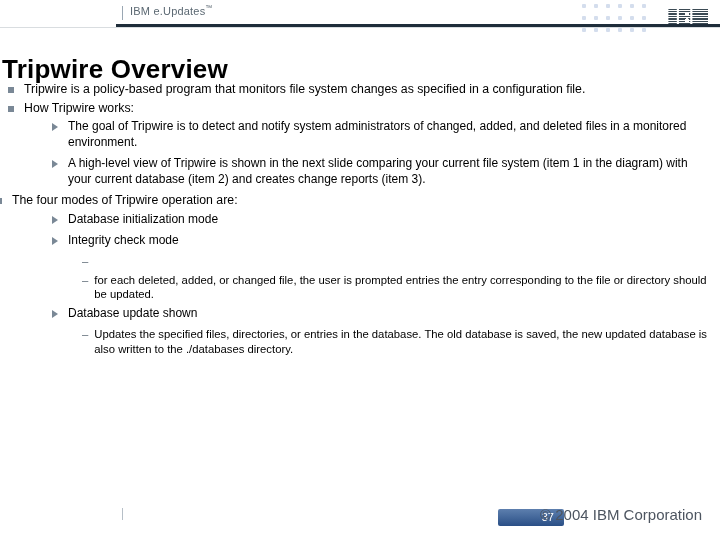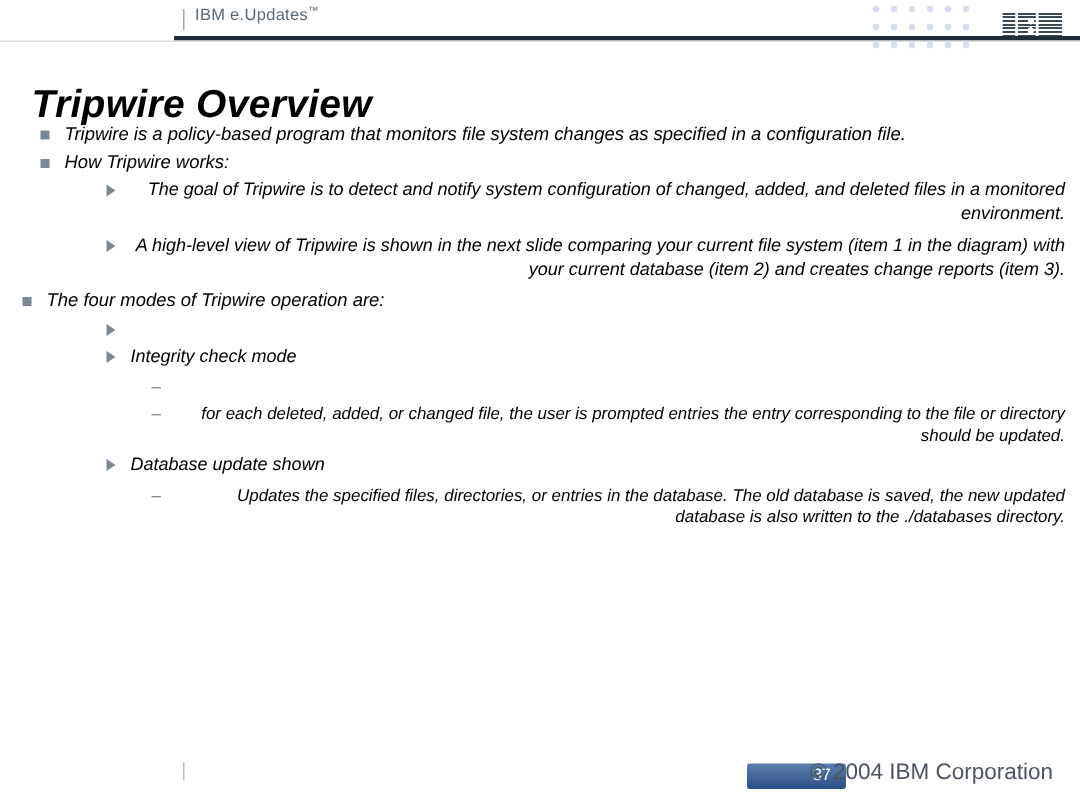--- a/index.html
+++ b/index.html
@@ -84,37 +84,35 @@
   }
   .header-rule::after{
     content:"";
     position:absolute;
     left:0; top:3px; width:720px; height:1px;
     background:#d9dde0;
   }
 
   .content {
     position: absolute;
-    left: 23px;
+    left: 4px;
     right: 10px;
     top: 54px;
-    font-style: italic;
   }
   h1.title {
     margin: 0 0 0 -2px;
     font-size: 26px;
     font-weight: 700;
     color: #000;
     letter-spacing: .2px;
   }
   .lvl1 {
     margin-top: -4px;
     font-size: 12.3px;
     line-height: 1.28;
-    text-align: right;
   }
   .bullet-row {
     display: flex;
     align-items: flex-start;
     margin: 1px 0 3px 4px;
   }
   .sq {
     width: 6px; height: 6px;
     background: #7a8896;
     margin-top: 5px;
@@ -219,36 +217,37 @@
       <span>Tripwire is a policy-based program that monitors file system changes as specified in a configuration file.</span>
     </div>
     <div class="bullet-row">
       <span class="sq"></span>
       <span>How Tripwire works:</span>
     </div>
 
     <div class="lvl2">
       <div class="arrow-row">
         <span class="arr"></span>
-        <span>The goal of Tripwire is to detect and notify system configuration of changed, added, and deleted files in a monitored environment.</span>
+        <span>The goal of Tripwire is to detect and notify system administrators of changed, added, and deleted files in a monitored environment.</span>
       </div>
       <div class="arrow-row">
         <span class="arr"></span>
         <span>A high-level view of Tripwire is shown in the next slide comparing your current file system (item 1 in the diagram) with your current database (item 2) and creates change reports (item 3).</span>
       </div>
     </div>
 
     <div class="bullet-row" style="margin-left:-8px">
       <span class="sq"></span>
       <span>The four modes of Tripwire operation are:</span>
     </div>
 
     <div class="lvl2">
       <div class="arrow-row">
         <span class="arr"></span>
+        <span>Database initialization mode</span>
       </div>
       <div class="arrow-row">
         <span class="arr"></span>
         <span>Integrity check mode</span>
       </div>
       <div class="lvl3">
         <div class="dash-row">
           <span class="dash">–</span>
         </div>
       </div>

